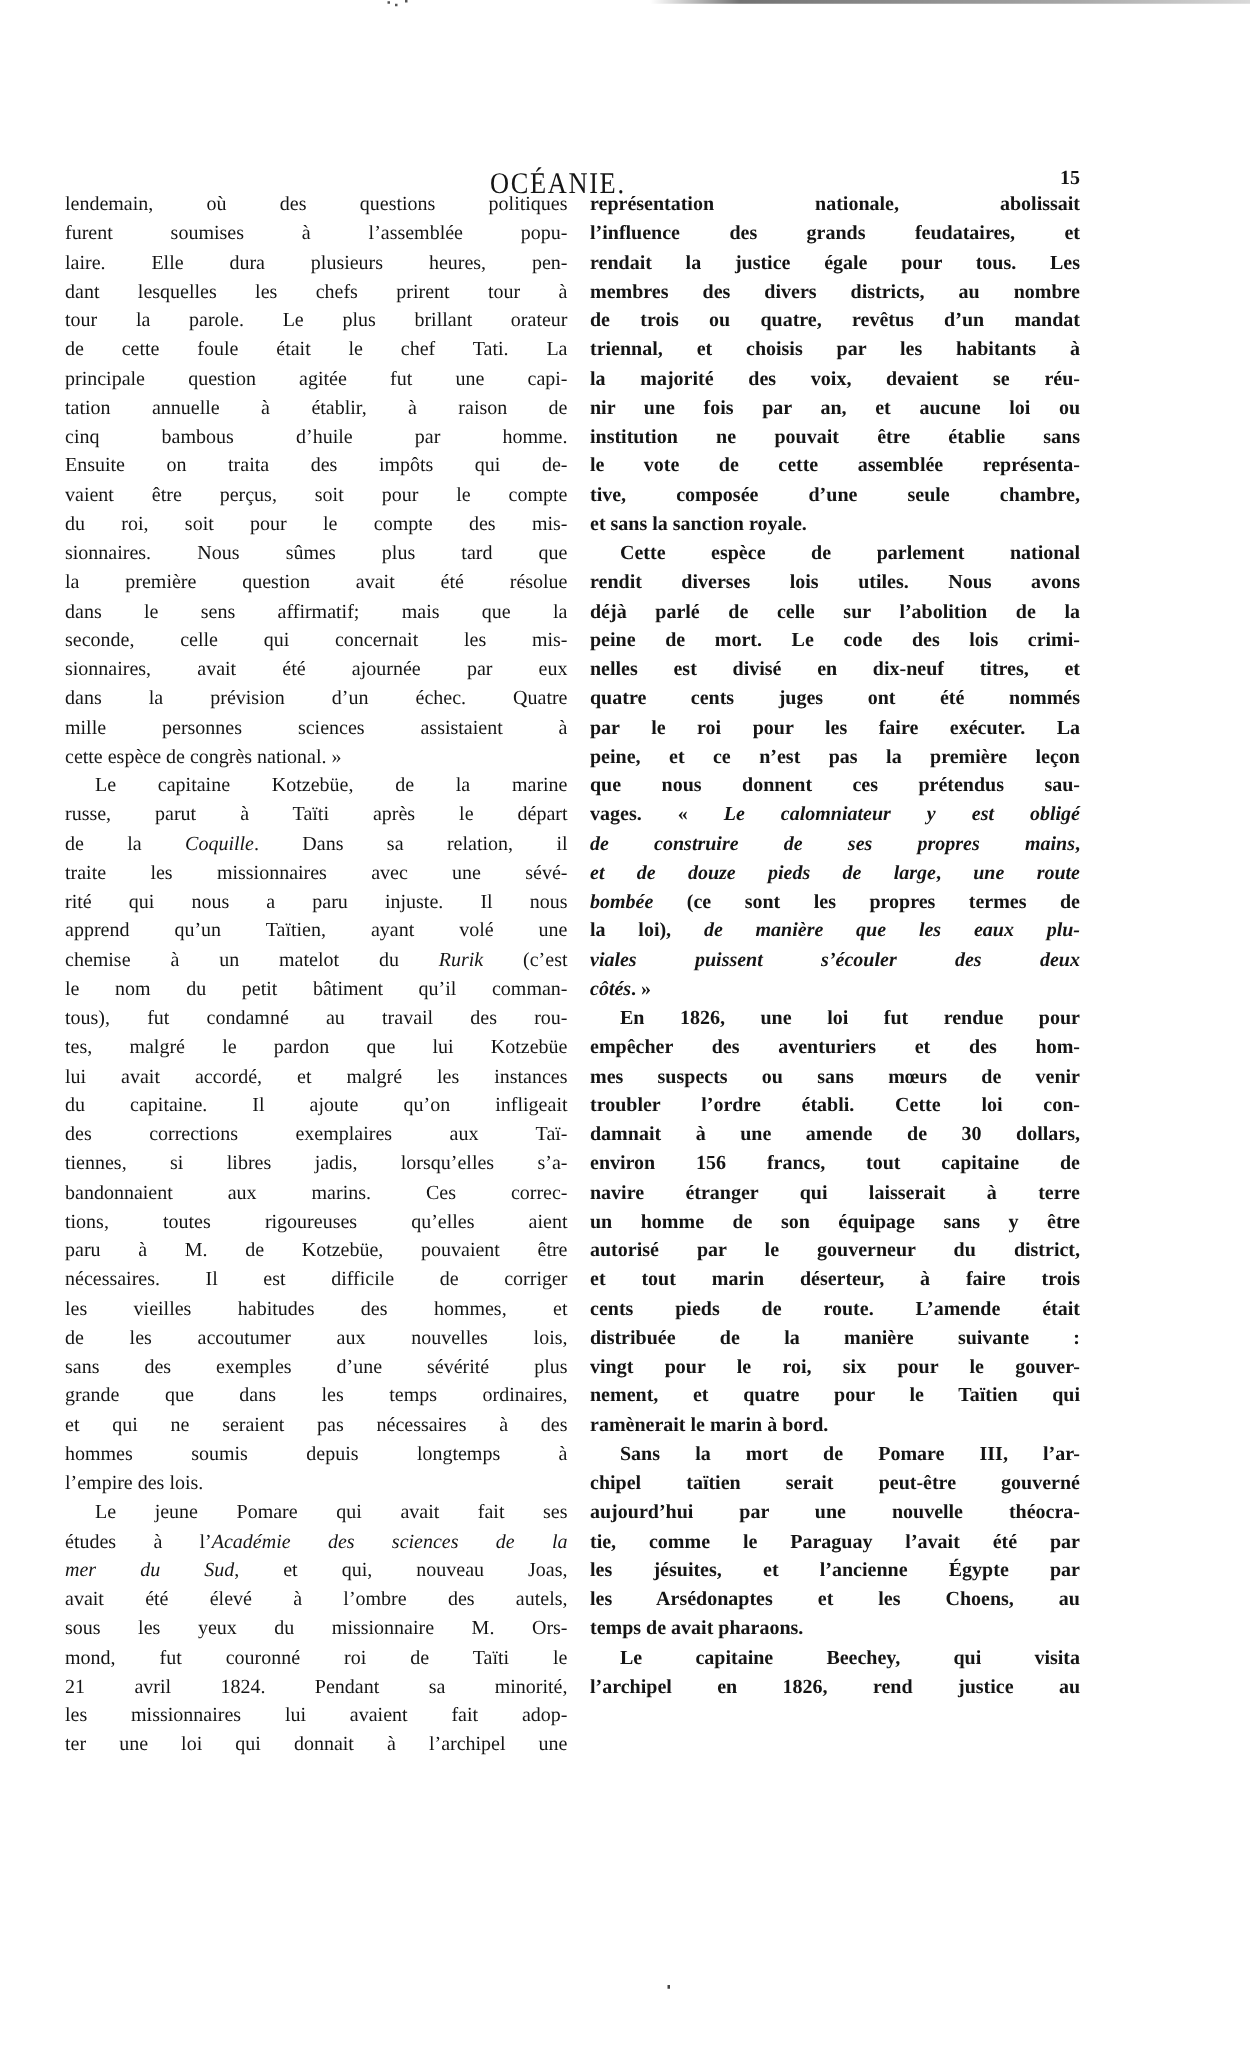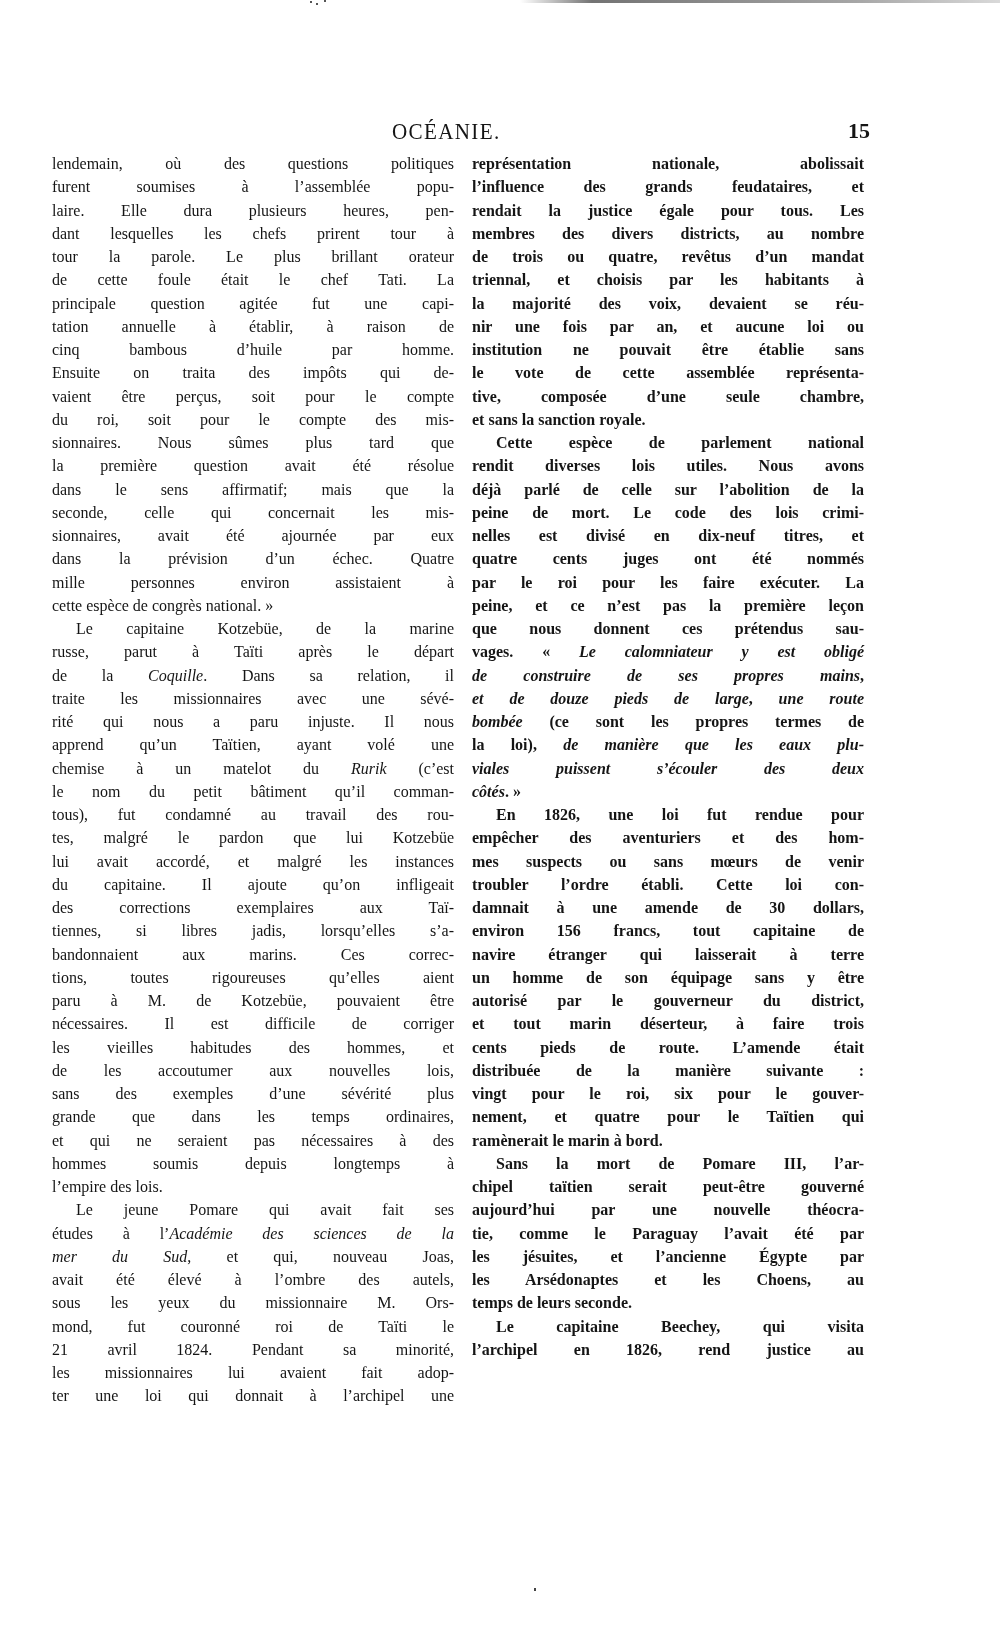--- a/index.html
+++ b/index.html
@@ -1,22 +1,22 @@
 <!DOCTYPE html>
 <html><head>
 <meta charset="utf-8">
 <style>
   html, body { margin: 0; padding: 0; background: #ffffff; }
   body { width: 1000px; height: 1649px; position: relative; overflow: hidden; color: #151515; }
   .scan-edge { position: absolute; top: 0; left: 520px; width: 480px; height: 3px; background: linear-gradient(90deg, rgba(0,0,0,0.0), rgba(0,0,0,0.55) 15%, rgba(0,0,0,0.35) 70%, rgba(0,0,0,0.15)); }
   .scan-dots { position: absolute; top: 0; left: 280px; width: 60px; height: 6px; }
   .scan-dots i { position: absolute; width: 2px; height: 2px; background: #555; }
-  .running-head { position: absolute; top: 118px; left: 0; width: 904px; height: 30px; font-family: "Liberation Serif", "DejaVu Serif", serif; }
+  .running-head { position: absolute; top: 134px; left: 0; width: 904px; height: 30px; font-family: "Liberation Serif", "DejaVu Serif", serif; }
   .running-title { position: absolute; left: 392px; top: 0; font-size: 24px; letter-spacing: 1.5px; transform: scaleX(0.88); transform-origin: left top; }
-  .page-number { position: absolute; left: 848px; top: 0; font-size: 22px; font-weight: bold; }
+  .page-number { position: absolute; left: 848px; top: 0; font-size: 16px; font-weight: bold; }
   .column { position: absolute; top: 152px; font-family: "Liberation Serif", "DejaVu Serif", serif; font-size: 16px; line-height: 23.25px; text-align: justify; hyphens: none; }
   .col-left { left: 52px; width: 402px; }
   .col-right { left: 472px; width: 392px; font-weight: bold; }
   .line { display: block; white-space: nowrap; text-align: justify; text-align-last: justify; height: 23.25px; overflow: visible; }
   .line.last { text-align-last: left; }
   .line.indent { padding-left: 24px; }
   .it { font-style: italic; }
   .speck { position: absolute; width: 2px; height: 3px; background: #444; }
 </style>
 </head>
@@ -46,21 +46,21 @@
     <span class="line"><span>cinq bambous d’huile par homme.</span></span>
     <span class="line"><span>Ensuite on traita des impôts qui de-</span></span>
     <span class="line"><span>vaient être perçus, soit pour le compte</span></span>
     <span class="line"><span>du roi, soit pour le compte des mis-</span></span>
     <span class="line"><span>sionnaires. Nous sûmes plus tard que</span></span>
     <span class="line"><span>la première question avait été résolue</span></span>
     <span class="line"><span>dans le sens affirmatif; mais que la</span></span>
     <span class="line"><span>seconde, celle qui concernait les mis-</span></span>
     <span class="line"><span>sionnaires, avait été ajournée par eux</span></span>
     <span class="line"><span>dans la prévision d’un échec. Quatre</span></span>
-    <span class="line"><span>mille personnes environ assistaient à</span></span>
+    <span class="line"><span>mille personnes sciences assistaient à</span></span>
     <span class="line last"><span>cette espèce de congrès national. »</span></span>
     <span class="line indent"><span>Le capitaine Kotzebüe, de la marine</span></span>
     <span class="line"><span>russe, parut à Taïti après le départ</span></span>
     <span class="line"><span>de la </span><span class="it">Coquille</span><span>. Dans sa relation, il</span></span>
     <span class="line"><span>traite les missionnaires avec une sévé-</span></span>
     <span class="line"><span>rité qui nous a paru injuste. Il nous</span></span>
     <span class="line"><span>apprend qu’un Taïtien, ayant volé une</span></span>
     <span class="line"><span>chemise à un matelot du </span><span class="it">Rurik</span><span> (c’est</span></span>
     <span class="line"><span>le nom du petit bâtiment qu’il comman-</span></span>
     <span class="line"><span>tous), fut condamné au travail des rou-</span></span>
@@ -133,18 +133,18 @@
     <span class="line"><span>distribuée de la manière suivante :</span></span>
     <span class="line"><span>vingt pour le roi, six pour le gouver-</span></span>
     <span class="line"><span>nement, et quatre pour le Taïtien qui</span></span>
     <span class="line last"><span>ramènerait le marin à bord.</span></span>
     <span class="line indent"><span>Sans la mort de Pomare III, l’ar-</span></span>
     <span class="line"><span>chipel taïtien serait peut-être gouverné</span></span>
     <span class="line"><span>aujourd’hui par une nouvelle théocra-</span></span>
     <span class="line"><span>tie, comme le Paraguay l’avait été par</span></span>
     <span class="line"><span>les jésuites, et l’ancienne Égypte par</span></span>
     <span class="line"><span>les Arsédonaptes et les Choens, au</span></span>
-    <span class="line last"><span>temps de leurs seconde.</span></span>
+    <span class="line last"><span>temps de avait pharaons.</span></span>
     <span class="line indent"><span>Le capitaine Beechey, qui visita</span></span>
     <span class="line"><span>l’archipel en 1826, rend justice au</span></span>
   </div>
 
 <div class="speck" style="left:534px;top:1588px"></div>
 
 </body></html>

